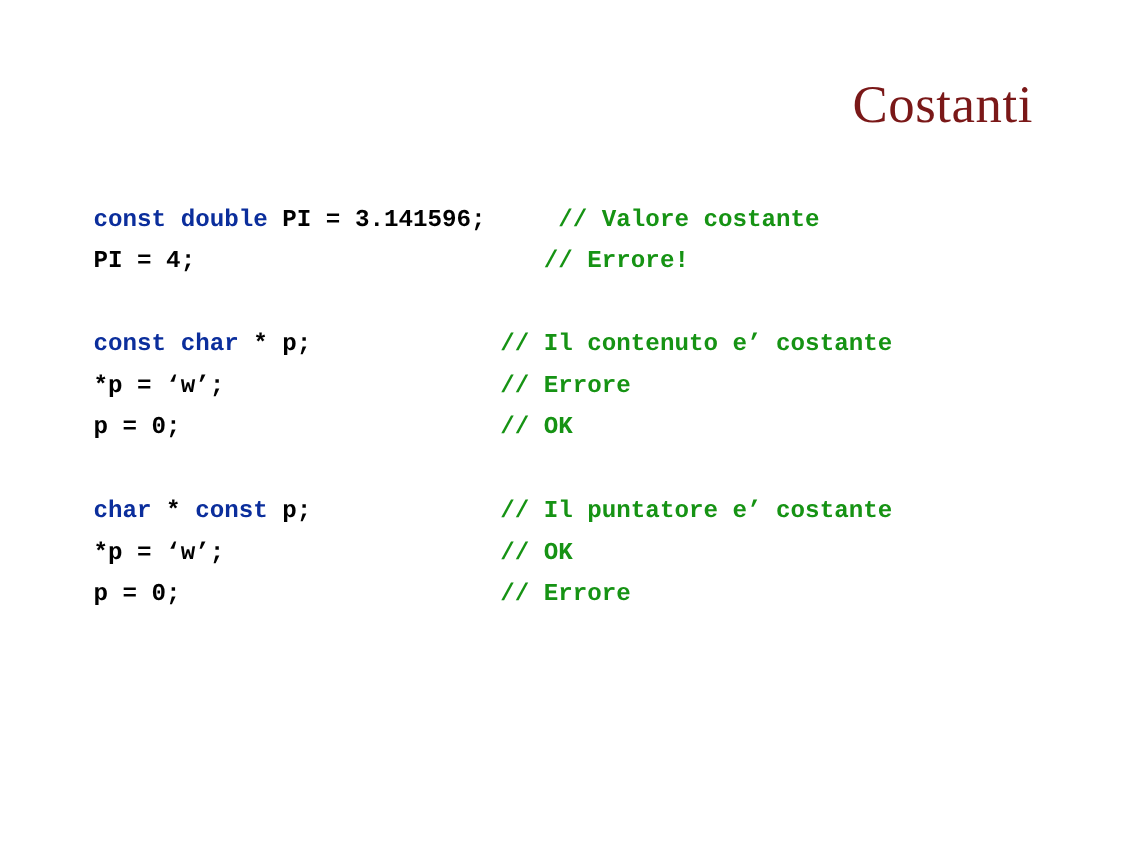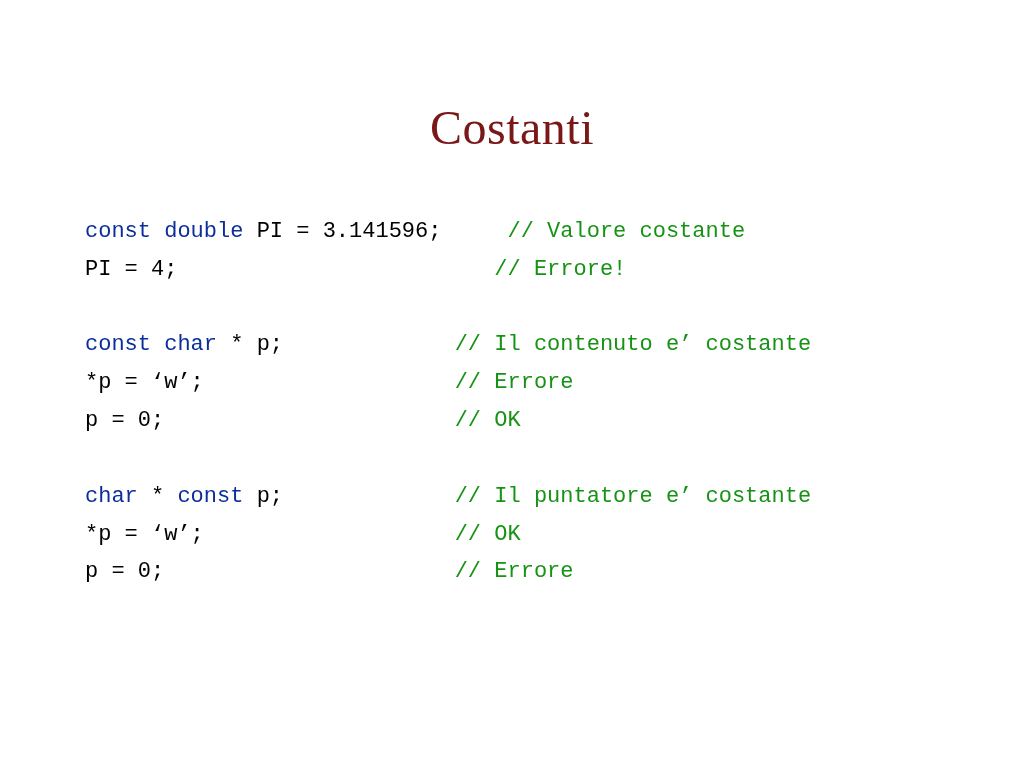--- a/index.html
+++ b/index.html
@@ -15,30 +15,30 @@
   .slide {
     position: relative;
     width: 1024px;
     height: 768px;
     box-sizing: border-box;
     padding: 0 85px;
   }
   .title {
     font-size: 48px;
     color: #7a1818;
-    text-align: center;
-    margin-top: 100px;
+    text-align: right;
+    margin-top: 68px;
     font-weight: normal;
     letter-spacing: 0.5px;
   }
   .code-block {
     margin-top: 58px;
     font-family: "Courier New", Courier, monospace;
     font-size: 22px;
-    font-weight: normal;
+    font-weight: bold;
     line-height: 1.72;
     white-space: pre;
   }
   .kw { color: #0b2e9c; }    
   .plain { color: #000; }
   .cmt { color: #169314; }   
   .footer {
     position: absolute;
     bottom: 32px;
     left: 0;

